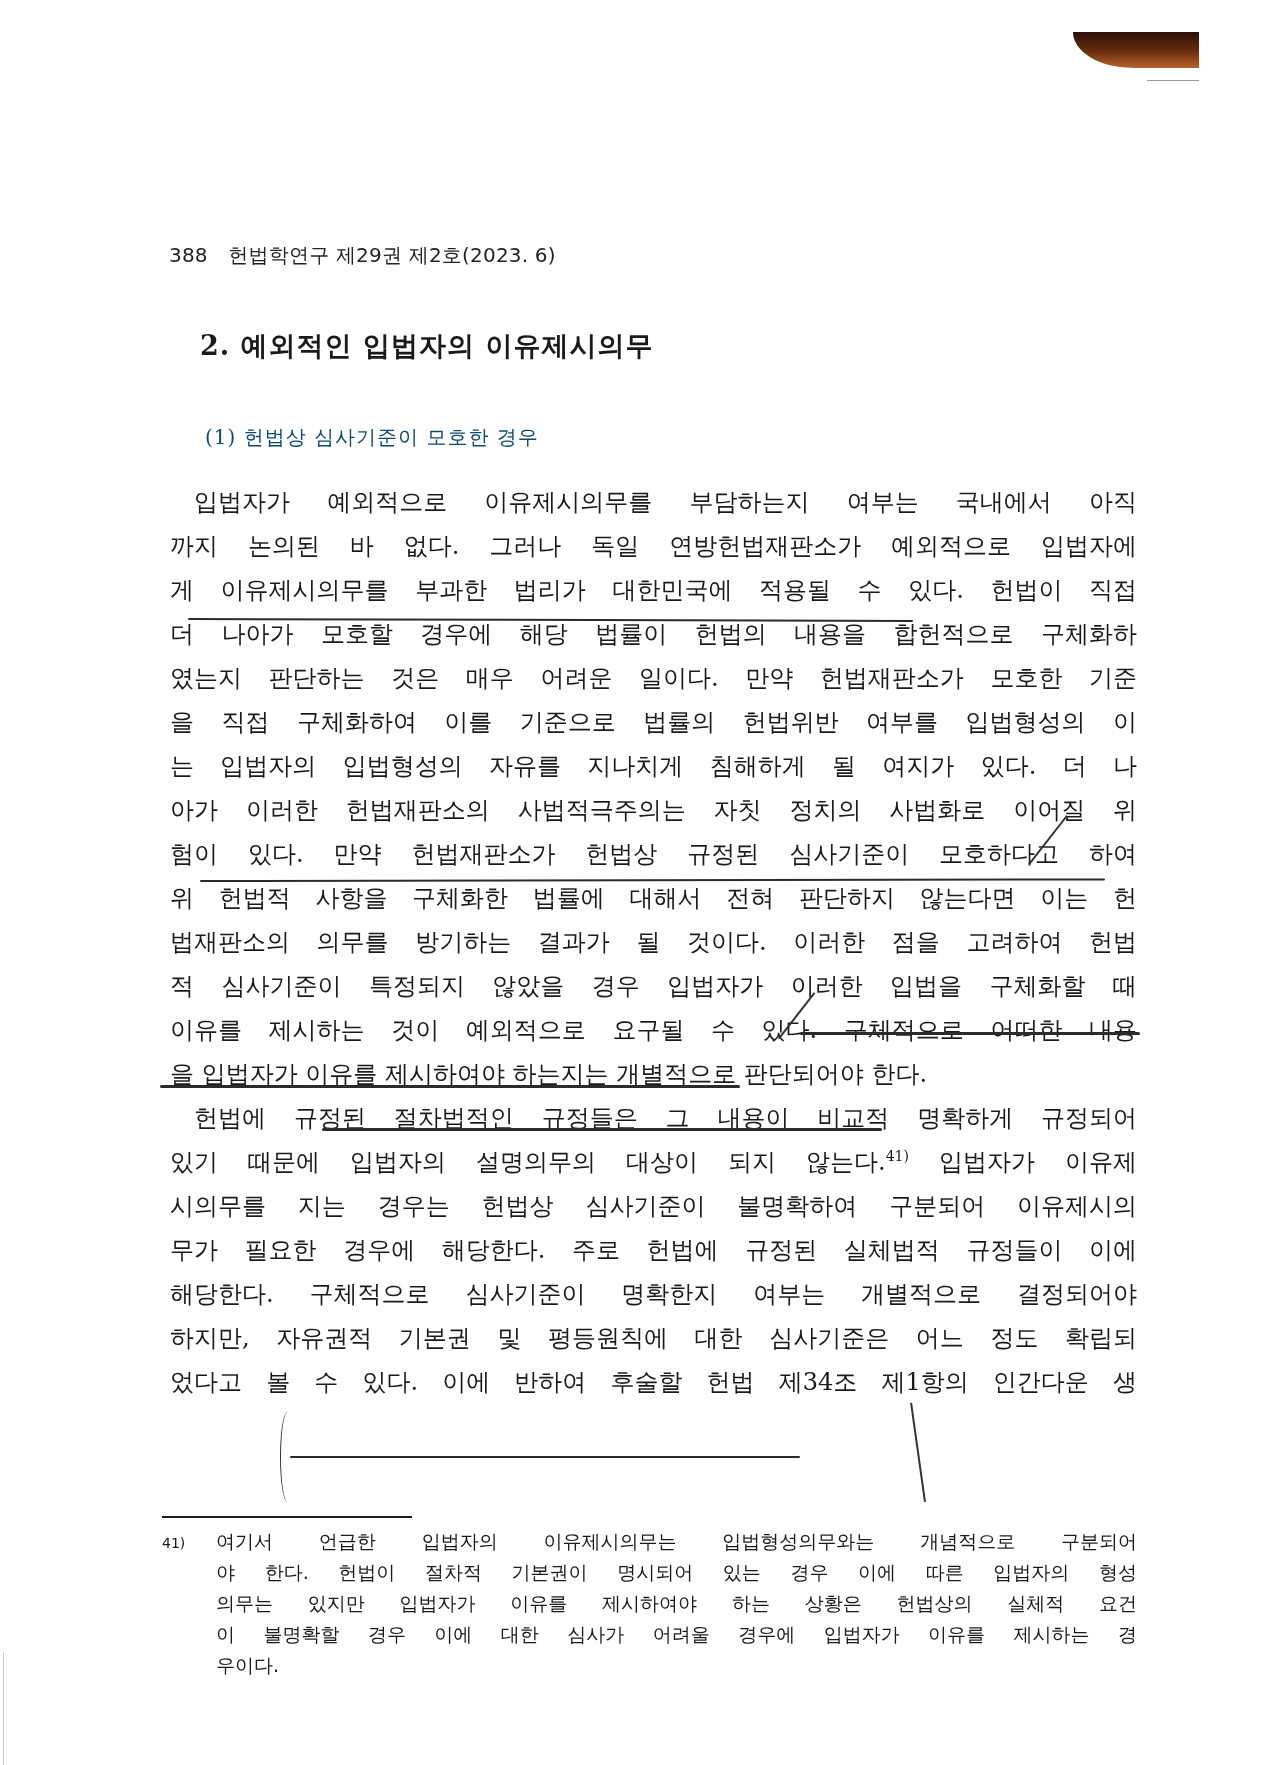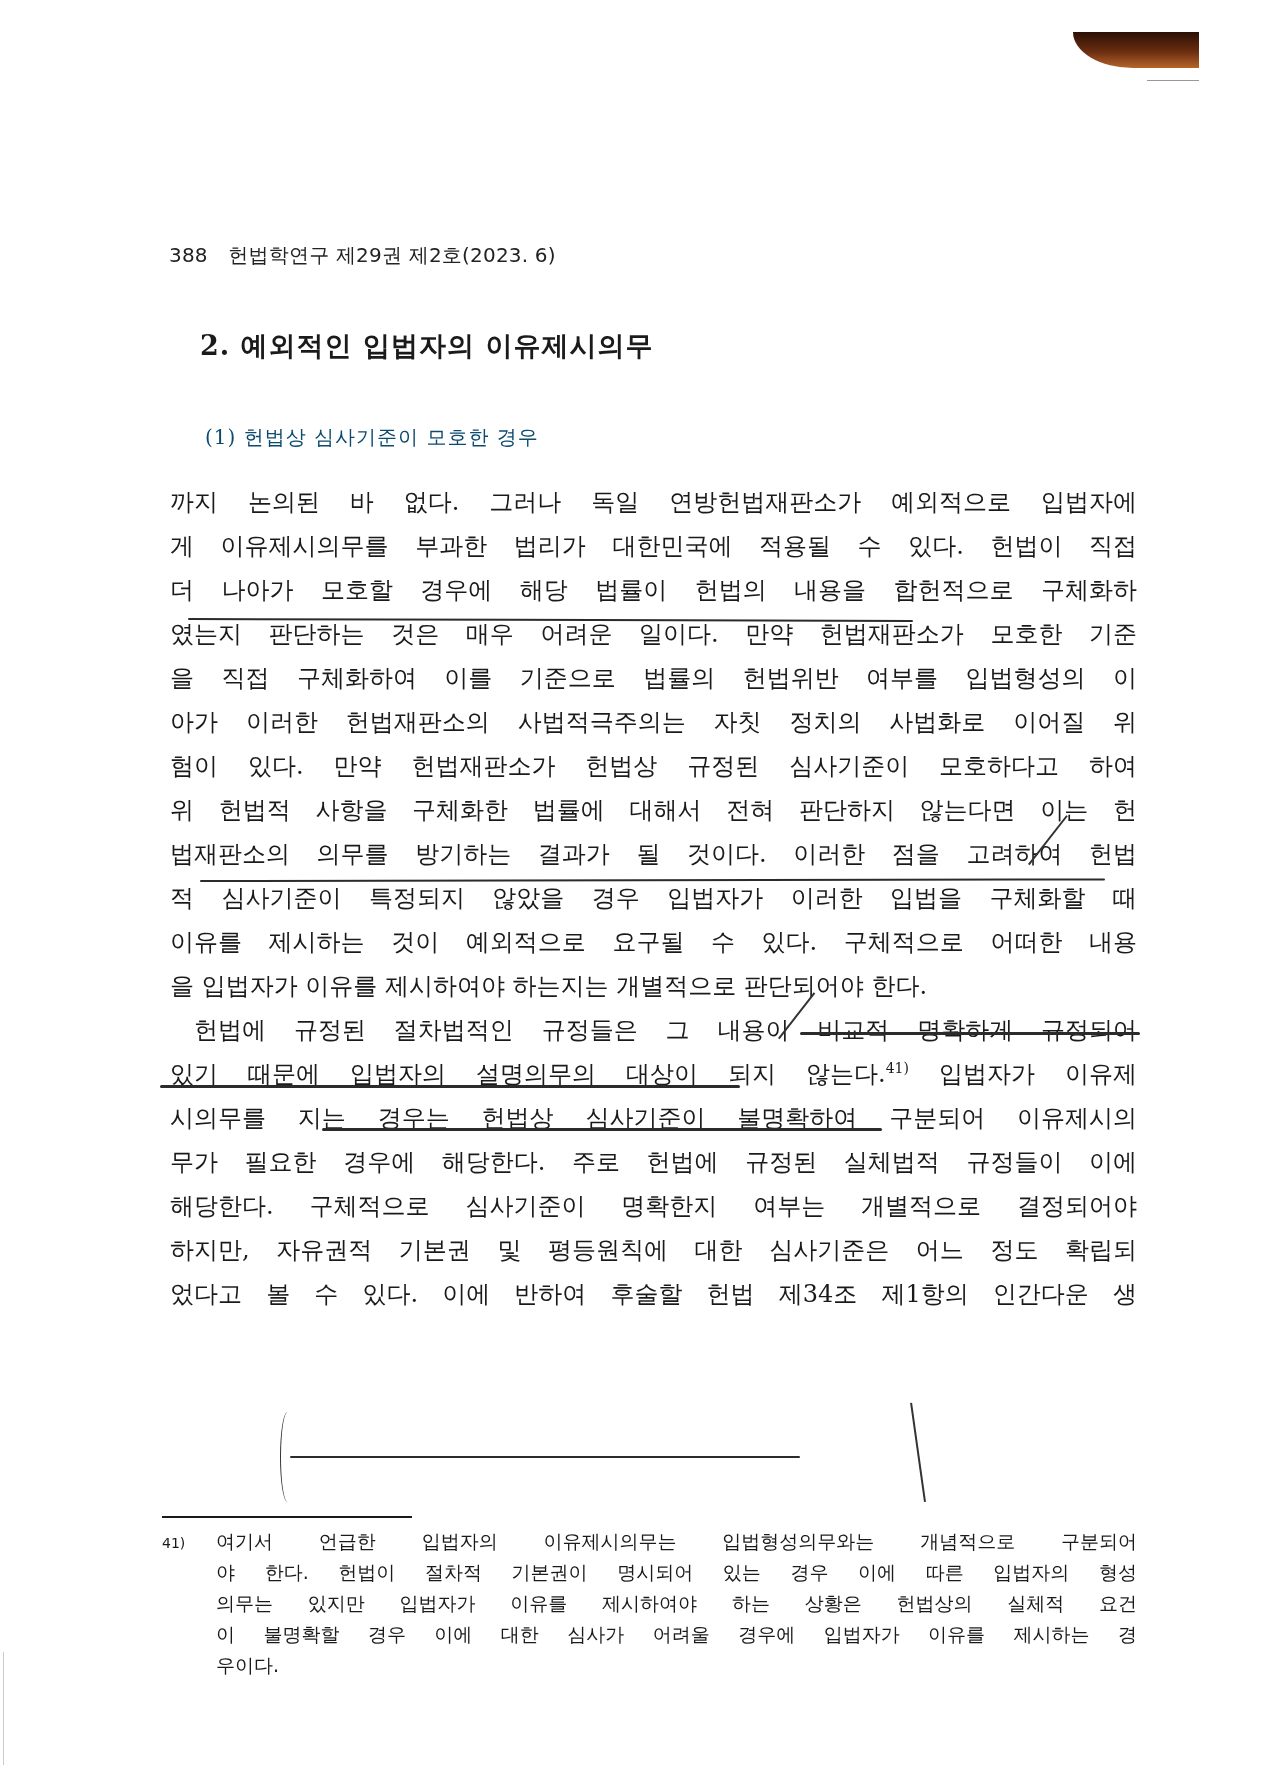--- a/index.html
+++ b/index.html
@@ -158,25 +158,27 @@
 
   <div class="running-head">
     <span class="pg">388</span>
     <span>헌법학연구 제29권 제2호(2023. 6)</span>
   </div>
 
   <div class="section-title">2. 예외적인 입법자의 이유제시의무</div>
   <div class="sub-title">(1) 헌법상 심사기준이 모호한 경우</div>
 
   <div class="body">
+    <div class="line indent">입법자가 예외적으로 이유제시의무를 부담하는지 여부는 국내에서 아직</div>
     <div class="line">까지 논의된 바 없다. 그러나 독일 연방헌법재판소가 예외적으로 입법자에</div>
     <div class="line">게 이유제시의무를 부과한 법리가 대한민국에 적용될 수 있다. 헌법이 직접</div>
     <div class="line">더 나아가 모호할 경우에 해당 법률이 헌법의 내용을 합헌적으로 구체화하</div>
     <div class="line">였는지 판단하는 것은 매우 어려운 일이다. 만약 헌법재판소가 모호한 기준</div>
     <div class="line">을 직접 구체화하여 이를 기준으로 법률의 헌법위반 여부를 입법형성의 이</div>
+    <div class="line">는 입법자의 입법형성의 자유를 지나치게 침해하게 될 여지가 있다. 더 나</div>
     <div class="line">아가 이러한 헌법재판소의 사법적극주의는 자칫 정치의 사법화로 이어질 위</div>
     <div class="line">험이 있다. 만약 헌법재판소가 헌법상 규정된 심사기준이 모호하다고 하여</div>
     <div class="line">위 헌법적 사항을 구체화한 법률에 대해서 전혀 판단하지 않는다면 이는 헌</div>
     <div class="line">법재판소의 의무를 방기하는 결과가 될 것이다. 이러한 점을 고려하여 헌법</div>
     <div class="line">적 심사기준이 특정되지 않았을 경우 입법자가 이러한 입법을 구체화할 때</div>
     <div class="line">이유를 제시하는 것이 예외적으로 요구될 수 있다. 구체적으로 어떠한 내용</div>
     <div class="line last">을 입법자가 이유를 제시하여야 하는지는 개별적으로 판단되어야 한다.</div>
     <div class="line indent">헌법에 규정된 절차법적인 규정들은 그 내용이 비교적 명확하게 규정되어</div>
     <div class="line"><span>있기 때문에 입법자의 설명의무의 대상이 되지 않는다.</span><span class="fnref">41)</span><span> 입법자가 이유제</span></div>
     <div class="line">시의무를 지는 경우는 헌법상 심사기준이 불명확하여 구분되어 이유제시의</div>

